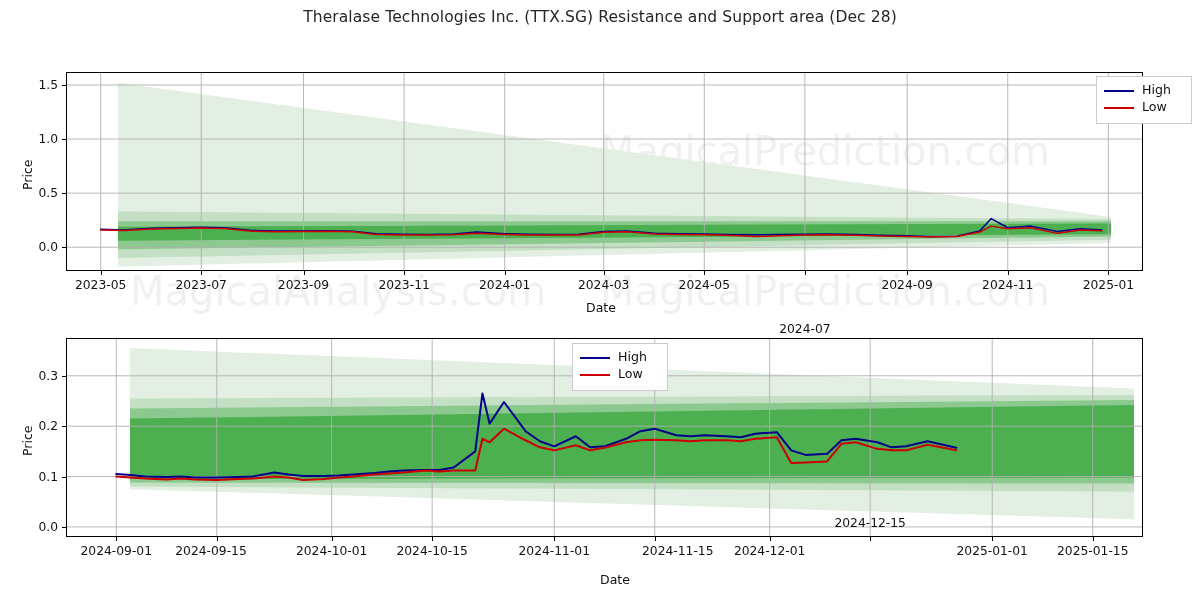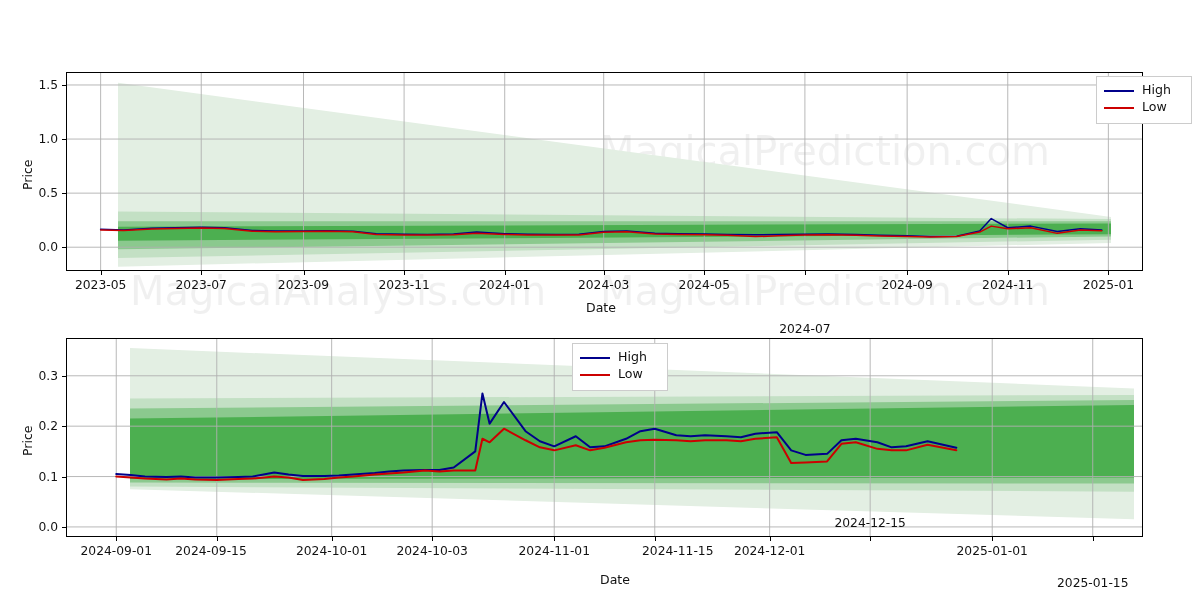--- a/index.html
+++ b/index.html
@@ -47,20 +47,21 @@
     position:absolute;font-size:40px;color:#000;opacity:.055;
     white-space:nowrap;font-weight:400;pointer-events:none;user-select:none;
   }
   svg{display:block;}
 </style>
 </head>
 <body>
 
 <div id="chart-root">
 
+  <div class="title">Theralase Technologies Inc. (TTX.SG) Resistance and Support area (Dec 28)</div>
 
   <div id="watermark-layer">
       <div class="wm" style="left: 130px; top: 128px;">MagicalAnalysis.com</div>
       <div class="wm" style="left: 600px; top: 128px;">MagicalPrediction.com</div>
       <div class="wm" style="left: 130px; top: 268px;">MagicalAnalysis.com</div>
       <div class="wm" style="left: 600px; top: 268px;">MagicalPrediction.com</div>
       <div class="wm" style="left: 160px; top: 428px;">MagicalAnalysis.com</div>
       <div class="wm" style="left: 640px; top: 428px;">MagicalPrediction.com</div>
     </div>
 
@@ -169,33 +170,33 @@
       <div class="tick-y" style="left: 20px; top: 426.165px; width: 38px;">0.2</div>
       <div style="position: absolute; background: rgb(0, 0, 0); width: 4px; height: 1px; left: 62px; top: 426.165px;"></div>
       <div class="tick-y" style="left: 20px; top: 375.785px; width: 38px;">0.3</div>
       <div style="position: absolute; background: rgb(0, 0, 0); width: 4px; height: 1px; left: 62px; top: 375.785px;"></div>
       <div class="tick-x" style="left: 116.26px; top: 544px;">2024-09-01</div>
       <div style="position: absolute; background: rgb(0, 0, 0); width: 1px; height: 4px; left: 116.26px; top: 537px;"></div>
       <div class="tick-x" style="left: 211px; top: 544px;">2024-09-15</div>
       <div style="position: absolute; background: rgb(0, 0, 0); width: 1px; height: 4px; left: 216.78px; top: 537px;"></div>
       <div class="tick-x" style="left: 331.66px; top: 544px;">2024-10-01</div>
       <div style="position: absolute; background: rgb(0, 0, 0); width: 1px; height: 4px; left: 331.66px; top: 537px;"></div>
-      <div class="tick-x" style="left: 432.18px; top: 544px;">2024-10-03</div>
+      <div class="tick-x" style="left: 432.18px; top: 544px;">2024-10-15</div>
       <div style="position: absolute; background: rgb(0, 0, 0); width: 1px; height: 4px; left: 432.18px; top: 537px;"></div>
       <div class="tick-x" style="left: 554.24px; top: 544px;">2024-11-01</div>
       <div style="position: absolute; background: rgb(0, 0, 0); width: 1px; height: 4px; left: 554.24px; top: 537px;"></div>
       <div class="tick-x" style="left: 654.76px; top: 544px; margin-left: 23px;">2024-11-15</div>
       <div style="position: absolute; background: rgb(0, 0, 0); width: 1px; height: 4px; left: 654.76px; top: 537px;"></div>
       <div class="tick-x" style="left: 769.64px; top: 544px;">2024-12-01</div>
       <div style="position: absolute; background: rgb(0, 0, 0); width: 1px; height: 4px; left: 769.64px; top: 537px;"></div>
       <div class="tick-x" style="left: 870.16px; top: 516px;">2024-12-15</div>
       <div style="position: absolute; background: rgb(0, 0, 0); width: 1px; height: 4px; left: 870.16px; top: 537px;"></div>
       <div class="tick-x" style="left: 992.22px; top: 544px;">2025-01-01</div>
       <div style="position: absolute; background: rgb(0, 0, 0); width: 1px; height: 4px; left: 992.22px; top: 537px;"></div>
-      <div class="tick-x" style="left: 1092.74px; top: 544px; margin-top: 32px;">2025-01-15</div>
+      <div class="tick-x" style="left: 1092.74px; top: 544px;">2025-01-15</div>
       <div style="position: absolute; background: rgb(0, 0, 0); width: 1px; height: 4px; left: 1092.74px; top: 537px;"></div>
     </div>
   <div class="ylabel" style="left:20px;top:456px;">Price</div>
   <div class="xlabel" style="left:600px;top:572px;">Date</div>
 
   <div class="legend" id="legend-zoomed" style="left:572px;top:343px;width:96px;height:48px;">
     <div class="legend-row">
       <span class="legend-line" style="border-top-color:#00008b;"></span>
       <span class="legend-text">High</span>
     </div>

